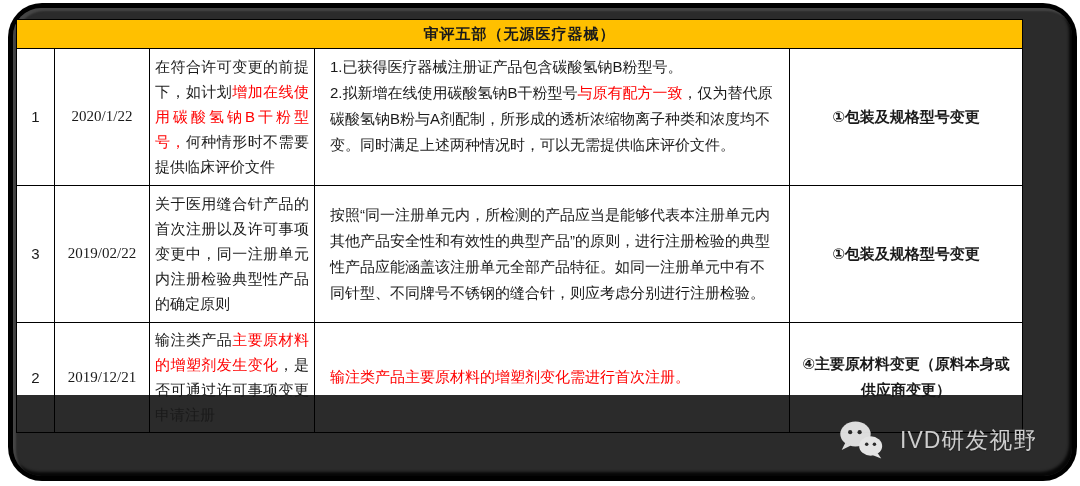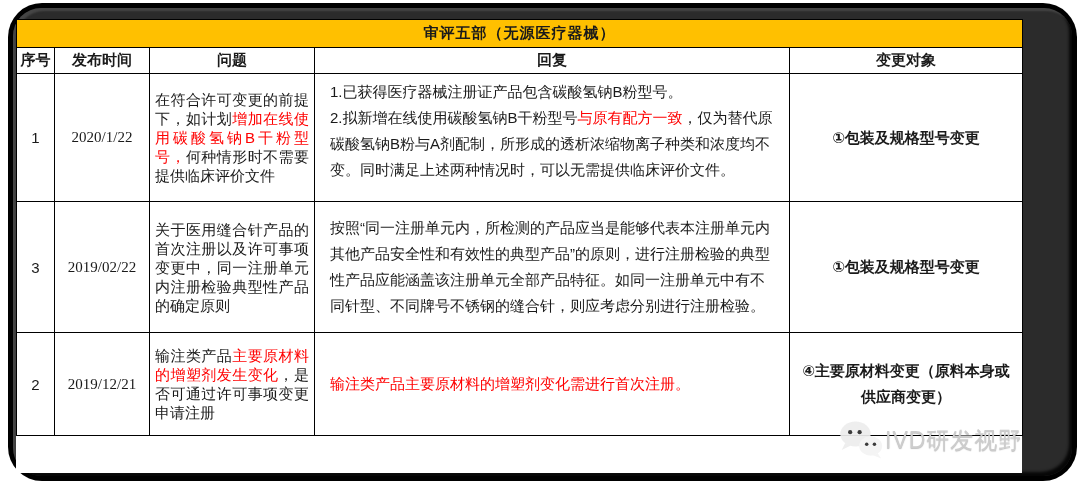--- a/index.html
+++ b/index.html
@@ -28,21 +28,21 @@
     border-radius: 28px;
     background: #2b2b2b;
     box-shadow: inset 3px 3px 2px rgba(110,110,110,0.40),
                 inset -3px -4px 3px rgba(0,0,0,0.85);
   }
 
   
   .content {
     position: absolute;
     left: 16px; top: 19px;
-    width: 1006px; height: 454px;
+    width: 1006px; height: 376px;
     background: #ffffff;
   }
 
   table.qa {
     width: 1006px;
     height: 414px;
     border-collapse: collapse;
     table-layout: fixed;
   }
   table.qa td, table.qa th {
@@ -69,21 +69,21 @@
     background: #ffffff;
     font-size: 15px;
     color: #000000;
   }
 
   td.c-no   { text-align: center; }
   td.c-date { text-align: center; letter-spacing: 0; font-family: Liberation Serif, serif; }
   td.c-q {
     text-align: justify;
     padding: 2px 5px;
-    line-height: 19px;
+    line-height: 25px;
   }
   td.c-r {
     text-align: left;
     padding: 3px 15px;
     line-height: 26px;
     white-space: pre-wrap;
   }
   td.c-r.top { vertical-align: top; padding-top: 5px; }
   td.c-chg {
     text-align: center;
@@ -94,21 +94,21 @@
   }
   .red { color: #FF0000; }
 
   
   .watermark {
     position: absolute;
     left: 838px; top: 414px;
     width: 226px; height: 52px;
     display: flex;
     align-items: center;
-    gap: 1px;
+    gap: 16px;
     pointer-events: none;
   }
   .wm-icon { width: 46px; height: 42px; opacity: 0.92; }
   .wm-text {
     font-size: 23px;
     color: #cdcdcd;
     text-shadow: 0 1px 1px rgba(0,0,0,0.25);
     white-space: nowrap;
     letter-spacing: 1px;
   }
@@ -127,27 +127,20 @@
       <colgroup>
         <col style="width:38px">
         <col style="width:95px">
         <col style="width:165px">
         <col style="width:475px">
         <col style="width:233px">
       </colgroup>
       <tbody>
         <tr>
           <td class="title-cell" colspan="5">审评五部（无源医疗器械）</td>
-        </tr>
-        <tr>
-          <th class="col-h">序号</th>
-          <th class="col-h">发布时间</th>
-          <th class="col-h">问题</th>
-          <th class="col-h">回复</th>
-          <th class="col-h">变更对象</th>
         </tr>
 
         <tr style="height:128px">
           <td class="c-no">1</td>
           <td class="c-date">2020/1/22</td>
           <td class="c-q"><span>在符合许可变更的前提下，如计划</span><span class="red">增加在线使用碳酸氢钠B干粉型号，</span><span>何种情形时不需要提供临床评价文件</span></td>
           <td class="c-r top"><span>1.已获得医疗器械注册证产品包含碳酸氢钠B粉型号。
 </span><span>2.拟新增在线使用碳酸氢钠B干粉型号</span><span class="red">与原有配方一致</span><span>，仅为替代原碳酸氢钠B粉与A剂配制，所形成的透析浓缩物离子种类和浓度均不变。同时满足上述两种情况时，可以无需提供临床评价文件。</span></td>
           <td class="c-chg">①包装及规格型号变更</td>
         </tr>

